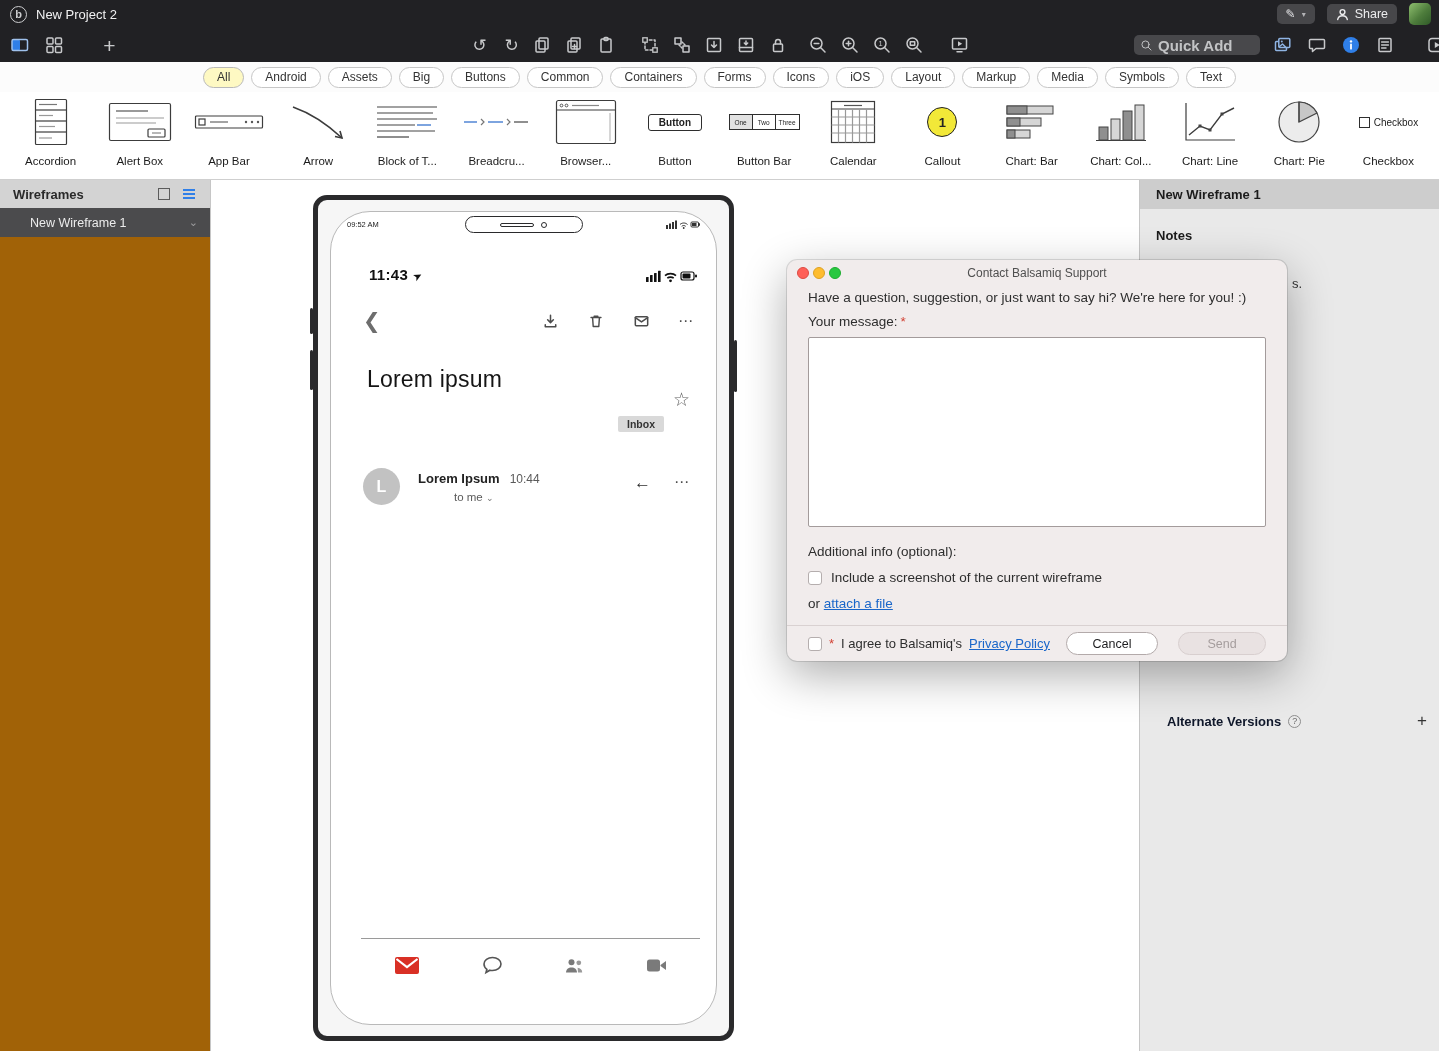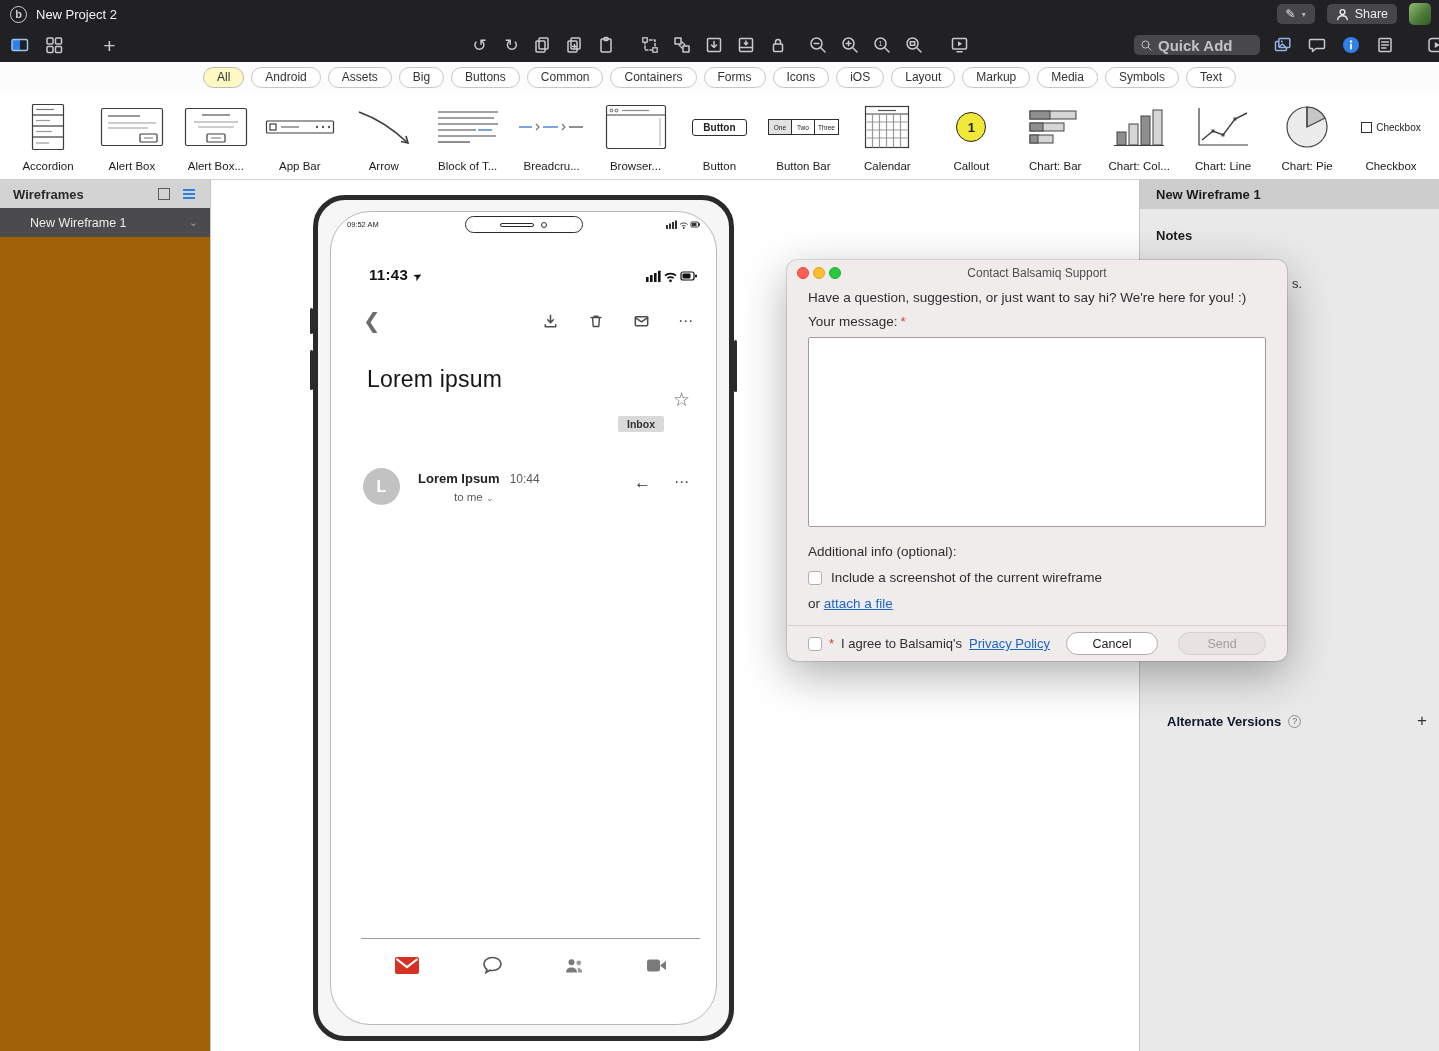--- a/index.html
+++ b/index.html
@@ -42,21 +42,21 @@
     display:flex; align-items:center; justify-content:center; gap:7px; z-index:5; }
   .pill { height:21px; border:1px solid #c6c6c6; border-radius:11px; background:#fff;
     font-size:12px; color:#333; padding:0 13px; line-height:19px; }
   .pill.sel { background:#fef9c3; border-color:#b9b9b9; }
   .more-controls { position:absolute; right:14px; top:66px; height:21px; border:1px solid #c6c6c6;
     border-radius:11px; background:#fff; font-size:12px; color:#333; padding:0 14px; }
 
   
   .library { position:absolute; top:92px; left:0; width:1439px; height:88px; background:#fff;
     border-bottom:1px solid #cfcfcf; display:flex; padding:3px 6px 0; z-index:5; }
-  .lib-item { flex:1; display:flex; flex-direction:column; align-items:center; justify-content:flex-end;
+  .lib-item { flex:1; display:flex; flex-direction:column; align-items:center; 
     padding-bottom:7px; gap:6px; cursor:pointer; }
   .lib-prev { height:54px; display:flex; align-items:center; justify-content:center; }
   .lib-label { font-size:11.5px; color:#1b1b1b; white-space:nowrap; }
   .btn-prev { border:1.5px solid #2e2e2e; border-radius:3px; padding:2px 10px; font-size:10px; font-weight:700; color:#222; }
   .bbar-prev { display:flex; border:1.5px solid #2e2e2e; }
   .bbar-prev span { width:23px; height:14px; font-size:6.5px; display:flex; align-items:center; justify-content:center;
     border-right:1px solid #2e2e2e; color:#222; }
   .bbar-prev span:first-child { background:#e2e2e2; }
   .bbar-prev span:last-child { border-right:none; }
   .callout-prev { width:30px; height:30px; border:1.5px solid #222; border-radius:50%;
@@ -85,21 +85,21 @@
   .rp-notes { position:absolute; top:48px; left:16px; font-weight:700; font-size:13px; color:#1c1c1c; }
   .rp-frag { position:absolute; top:96px; left:152px; font-size:13px; color:#333; }
   .rp-alt { position:absolute; top:531px; left:16px; right:12px; display:flex; align-items:center; gap:7px; }
   .rp-alt-label { font-weight:700; font-size:13px; color:#0f172a;margin-left:11px; }
   .help-badge { width:13px; height:13px; border:1.2px solid #8d8d8d; border-radius:50%; color:#6b6b6b;
     font-size:9px; display:flex; align-items:center; justify-content:center; }
   .rp-add { margin-left:auto; font-size:17px; color:#333; font-weight:400; }
 
   
   .phone { position:absolute; left:102px; top:15px; width:421px; height:846px;
-    border:5px solid #2a2a2c; border-radius:32px; background:#f6f6f6; padding:11px 12px; }
+    border:5px solid #2a2a2c; border-radius:14px; background:#f6f6f6; padding:11px 12px; }
   .side-btn { position:absolute; background:#2a2a2c; border-radius:2px; width:3px; }
   .sb-l1 { left:-8px; top:108px; height:26px; } .sb-l2 { left:-8px; top:150px; height:40px; }
   .sb-r1 { right:-8px; top:140px; height:52px; }
   .screen { width:100%; height:100%; background:#fff; border:1px solid #b9b9b9; border-radius:40px;
     position:relative; overflow:hidden; }
   .frame-status { position:absolute; top:7px; left:16px; right:16px; display:flex;
     justify-content:space-between; align-items:center; font-size:7.5px; color:#222; }
   .notch { position:absolute; top:4px; left:50%; transform:translateX(-50%); width:118px; height:17px;
     border:1.6px solid #2a2a2c; border-radius:9px; background:#fff; display:flex; align-items:center;
     justify-content:center; gap:7px; }
@@ -407,33 +407,20 @@
           <line class="wf" x1="8" y1="9" x2="40" y2="9" style="stroke:#555"></line>
           <line class="wf" x1="8" y1="16" x2="56" y2="16" style="stroke:#999"></line>
           <line class="wf" x1="8" y1="21" x2="48" y2="21" style="stroke:#999"></line>
           <rect class="wf" x="40" y="27" width="17" height="8" rx="1"></rect>
           <line class="wf" x1="44" y1="31" x2="53" y2="31" style="stroke:#888"></line>
         </svg>
     </div>
     <div class="lib-label">Alert Box</div>
   </div>
 
-  <div class="lib-item">
-    <div class="lib-prev">
-      <svg width="64" height="40">
-          <rect class="wf" x="1.5" y="1.5" width="61" height="37" rx="1.5"></rect>
-          <line class="wf" x1="18" y1="8" x2="46" y2="8" style="stroke:#555"></line>
-          <line class="wf" x1="10" y1="15" x2="54" y2="15" style="stroke:#999"></line>
-          <line class="wf" x1="14" y1="20" x2="50" y2="20" style="stroke:#999"></line>
-          <rect class="wf" x="23" y="27" width="18" height="8" rx="1"></rect>
-          <line class="wf" x1="27" y1="31" x2="37" y2="31" style="stroke:#888"></line>
-        </svg>
-    </div>
-    <div class="lib-label">Alert Box...</div>
-  </div>
 
   <div class="lib-item">
     <div class="lib-prev">
       <svg width="70" height="16">
           <rect class="wf" x="1.5" y="2" width="67" height="12" rx="1"></rect>
           <rect class="wf" x="5" y="5" width="6" height="6"></rect>
           <line class="wf" x1="16" y1="8" x2="34" y2="8" style="stroke:#666"></line>
           <circle cx="52" cy="8" r="1.2" fill="#555"></circle>
           <circle cx="58" cy="8" r="1.2" fill="#555"></circle>
           <circle cx="64" cy="8" r="1.2" fill="#555"></circle>

